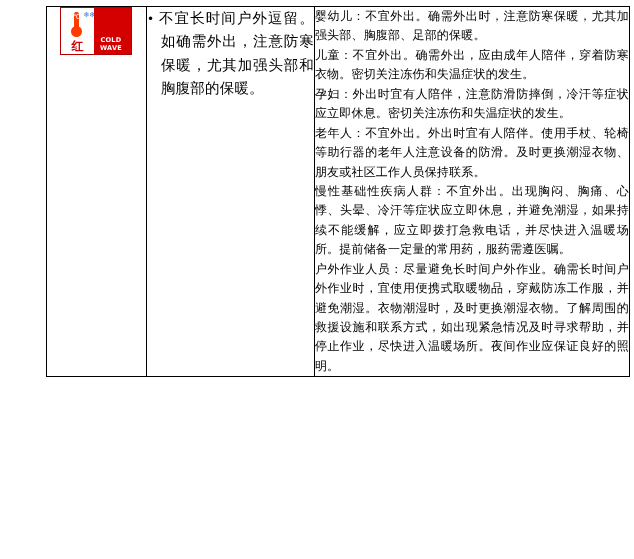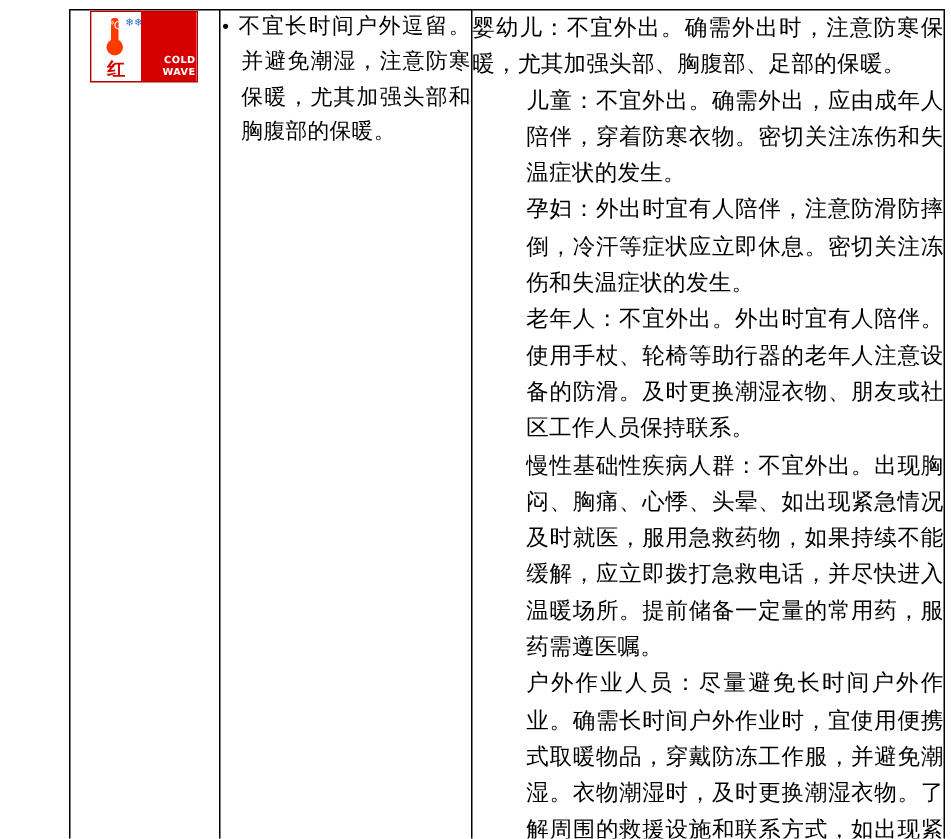--- a/index.html
+++ b/index.html
@@ -38,30 +38,29 @@
   }
   td.col-a {
     width: 152px;
     padding: 7px 8px 8px 8px;
   }
   td.col-b {
     width: 286px;
     padding: 7px 8px 8px 10px;
   }
   .para {
-    font-size: 15px;
+    font-size: 12px;
     line-height: 1.62;
     text-align: justify;
     text-justify: inter-ideograph;
     margin: 0;
     letter-spacing: 0.2px;
   }
   .para + .para {
     margin-top: 0;
-    margin-left: 36px;
   }
   .bullet-para {
     font-size: 14.5px;
     line-height: 1.62;
     text-align: justify;
     text-justify: inter-ideograph;
     margin: 0;
     padding-left: 14px;
     text-indent: -14px;
     letter-spacing: 0.2px;
@@ -167,21 +166,21 @@
     font-family: "Liberation Serif", serif;
     font-weight: bold;
     font-size: 12px;
     line-height: 13px;
   }
   .icon-en {
     position: absolute;
     left: 30px;
     bottom: 2px;
     right: 1px;
-    text-align: right;
+    text-align: center;
     color: #ffffff;
     font-family: "DejaVu Sans", sans-serif;
     font-weight: bold;
     font-size: 6.5px;
     line-height: 8px;
     letter-spacing: 0.3px;
   }
 </style>
 </head>
 <body>
@@ -199,26 +198,26 @@
             <div class="thermo-c">℃</div>
           </div>
           <div class="icon-flakes">❄❄</div>
           <div class="icon-right"></div>
           <div class="icon-cn">寒潮</div>
           <div class="icon-level">红</div>
           <div class="icon-en">COLD WAVE</div>
         </div>
       </td>
       <td class="col-a">
-        <p class="bullet-para"><span class="bullet-dot">•</span><span>不宜长时间户外逗留。并避免潮湿，注意防寒保暖，尤其加强头部和胸腹部的保暖。</span></p>
+        <p class="bullet-para"><span class="bullet-dot">•</span><span>不宜长时间户外逗留。如确需外出，注意防寒保暖，尤其加强头部和胸腹部的保暖。</span></p>
       </td>
       <td class="col-b">
         <p class="para">婴幼儿：不宜外出。确需外出时，注意防寒保暖，尤其加强头部、胸腹部、足部的保暖。</p>
         <p class="para">儿童：不宜外出。确需外出，应由成年人陪伴，穿着防寒衣物。密切关注冻伤和失温症状的发生。</p>
         <p class="para">孕妇：外出时宜有人陪伴，注意防滑防摔倒，冷汗等症状应立即休息。密切关注冻伤和失温症状的发生。</p>
         <p class="para">老年人：不宜外出。外出时宜有人陪伴。使用手杖、轮椅等助行器的老年人注意设备的防滑。及时更换潮湿衣物、朋友或社区工作人员保持联系。</p>
-        <p class="para">慢性基础性疾病人群：不宜外出。出现胸闷、胸痛、心悸、头晕、如出现紧急情况及时就医，服用急救药物，如果持续不能缓解，应立即拨打急救电话，并尽快进入温暖场所。提前储备一定量的常用药，服药需遵医嘱。</p>
+        <p class="para">慢性基础性疾病人群：不宜外出。出现胸闷、胸痛、心悸、头晕、冷汗等症状应立即休息，并避免潮湿，如果持续不能缓解，应立即拨打急救电话，并尽快进入温暖场所。提前储备一定量的常用药，服药需遵医嘱。</p>
         <p class="para">户外作业人员：尽量避免长时间户外作业。确需长时间户外作业时，宜使用便携式取暖物品，穿戴防冻工作服，并避免潮湿。衣物潮湿时，及时更换潮湿衣物。了解周围的救援设施和联系方式，如出现紧急情况及时寻求帮助，并停止作业，尽快进入温暖场所。夜间作业应保证良好的照明。</p>
       </td>
     </tr>
   </tbody>
     </table>
 </div>
 
 </body></html>

